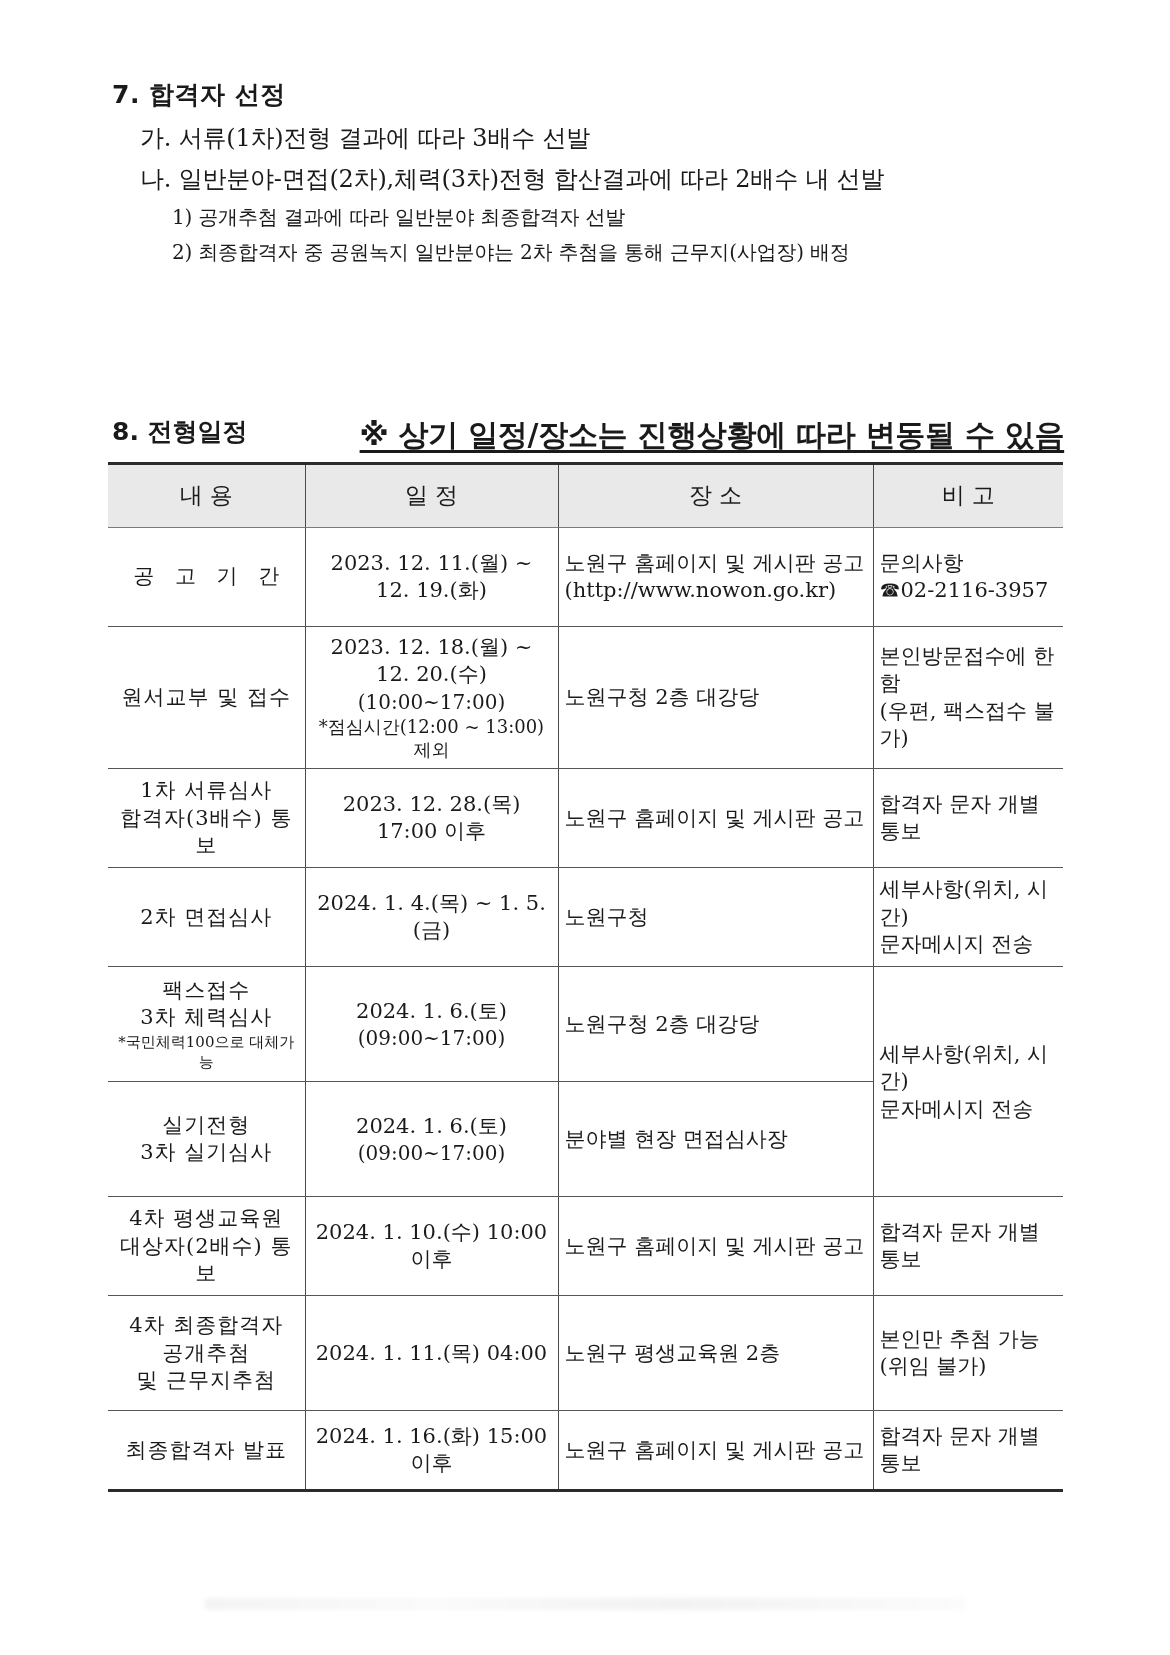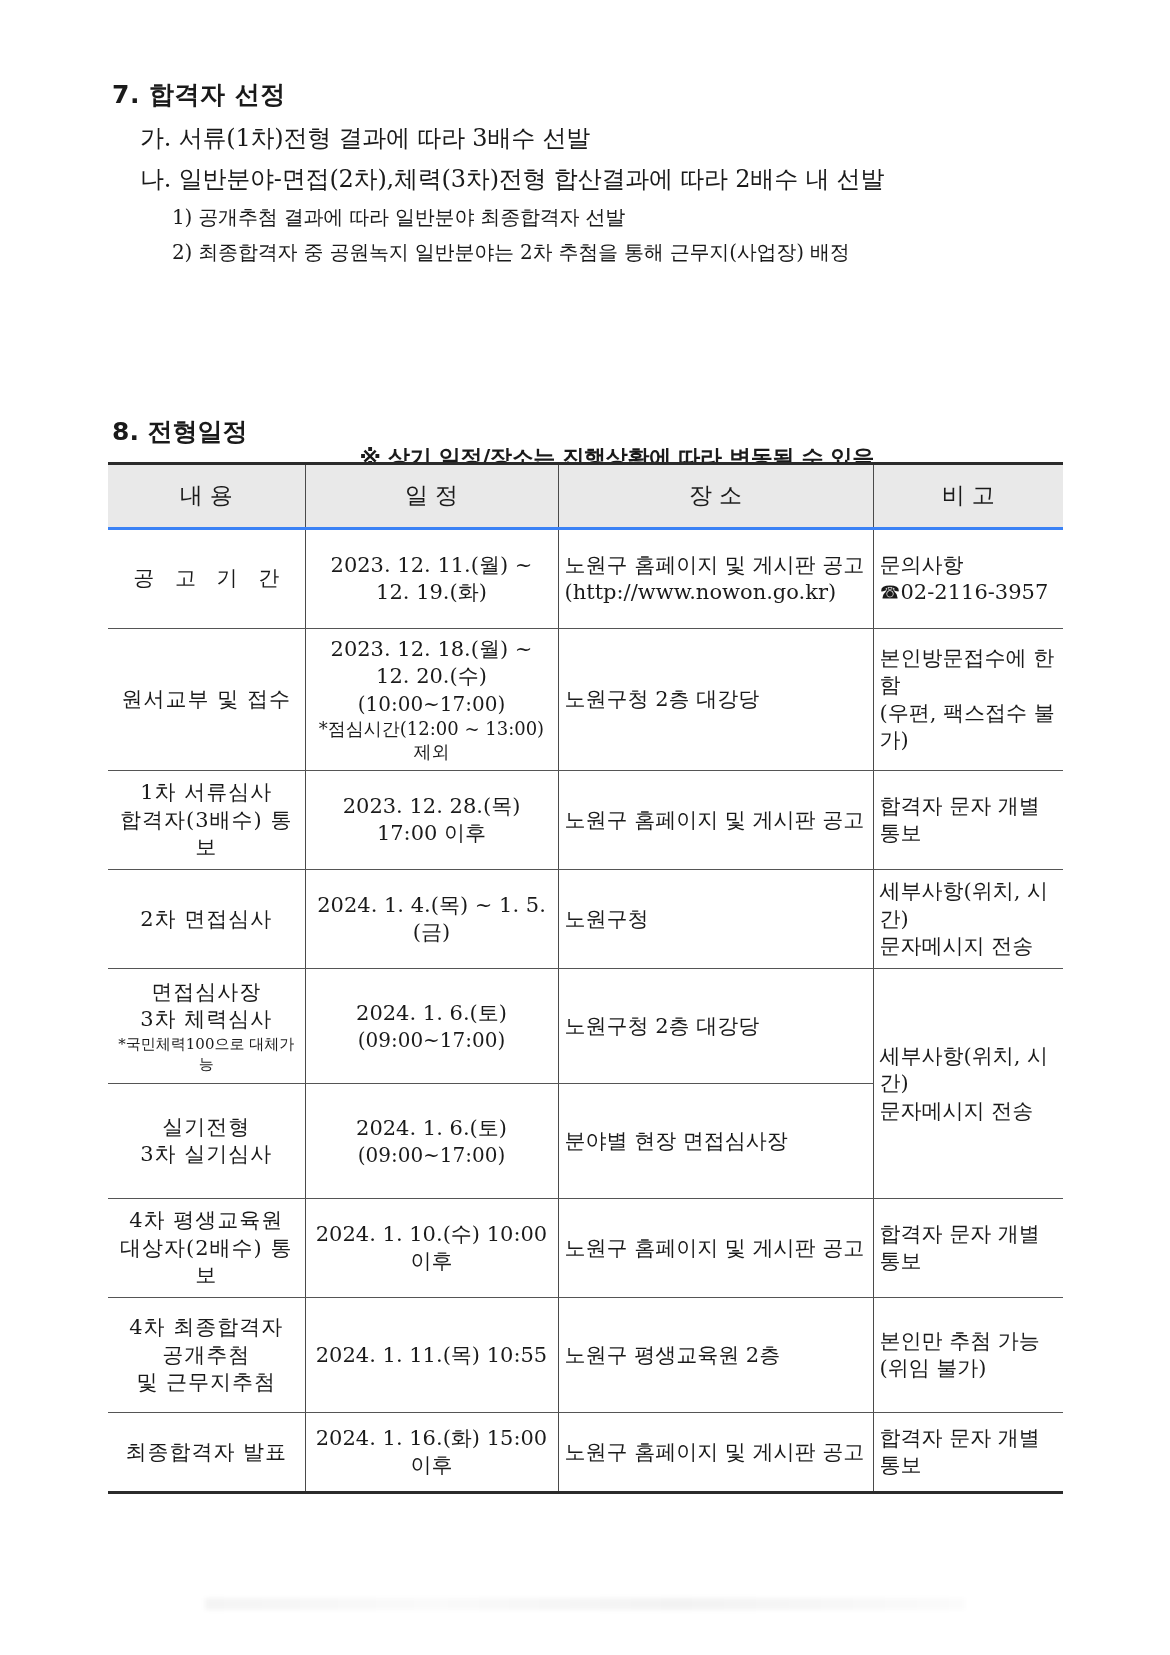--- a/index.html
+++ b/index.html
@@ -66,29 +66,28 @@
     display: flex;
     align-items: flex-start;
   }
   .sec8-title {
     font-size: 25px;
     font-weight: bold;
     font-family: "DejaVu Sans", "Liberation Sans", sans-serif;
     white-space: nowrap;
   }
   .sec8-note {
-    font-size: 22px;
+    font-size: 30px;
     font-weight: bold;
     font-family: "DejaVu Sans", "Liberation Sans", sans-serif;
     text-decoration: underline;
     text-underline-offset: 5px;
     margin-left: 112px;
     letter-spacing: -0.3px;
     white-space: nowrap;
-    margin-top: 28px;
   }
 
   
   .tablewrap {
     position: absolute;
     left: 108px;
     top: 462px;
     width: 955px;
   }
   table.schedule {
@@ -122,21 +121,21 @@
   table.schedule tr > td:last-child { border-right: none; }
 
   table.schedule thead th {
     background: #e9e9e9;
     font-weight: normal;
     font-size: 23px;
     text-align: center;
     letter-spacing: 7px;
     text-indent: 7px;
     height: 48px;
-    border-bottom: 3px solid #3b82f6;
+    border-bottom: 1px solid #3b82f6;
     border-top: none;
   }
   table.schedule tbody tr:first-child > td { border-top: none; }
 
   .c-name {
     text-align: center;
     letter-spacing: 1px;
   }
   .c-name .sp { letter-spacing: 7px; text-indent: 7px; display: block; }
   .c-date { text-align: center; }
@@ -294,21 +293,21 @@
             <span>노원구청</span>
           </td>
           <td class="c-note">
             <span class="note-l">세부사항(위치, 시간)</span>
             <span class="note-l">문자메시지 전송</span>
           </td>
         </tr>
 
         <tr class="row-xtall">
           <td class="c-name">
-            <span>면접심사장</span>
+            <span>팩스접수</span>
             <span class="place-sub">3차 체력심사</span>
             <span class="small-note">*국민체력100으로 대체가능</span>
           </td>
           <td class="c-date">
             <span>2024. 1. 6.(토)</span>
             <span class="date-sub">(09:00~17:00)</span>
           </td>
           <td class="c-place">
             <span>노원구청 2층 대강당</span>
           </td>
@@ -348,21 +347,21 @@
           </td>
         </tr>
 
         <tr class="row-xtall">
           <td class="c-name">
             <span>4차 최종합격자</span>
             <span class="place-sub">공개추첨</span>
             <span class="place-sub">및 근무지추첨</span>
           </td>
           <td class="c-date">
-            <span>2024. 1. 11.(목) 10:55</span>
+            <span>2024. 1. 11.(목) 04:00</span>
           </td>
           <td class="c-place">
             <span>노원구 평생교육원 2층</span>
           </td>
           <td class="c-note">
             <span class="note-l">본인만 추첨 가능</span>
             <span class="note-l">(위임 불가)</span>
           </td>
         </tr>
 

